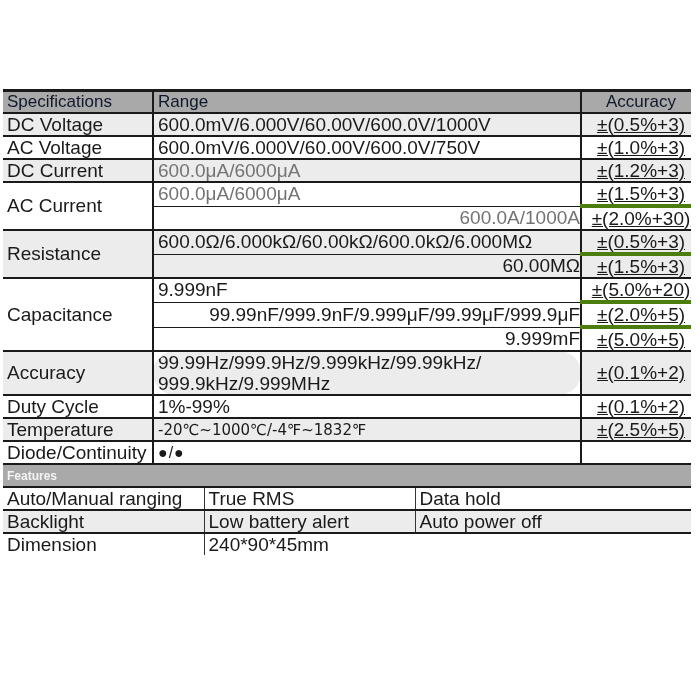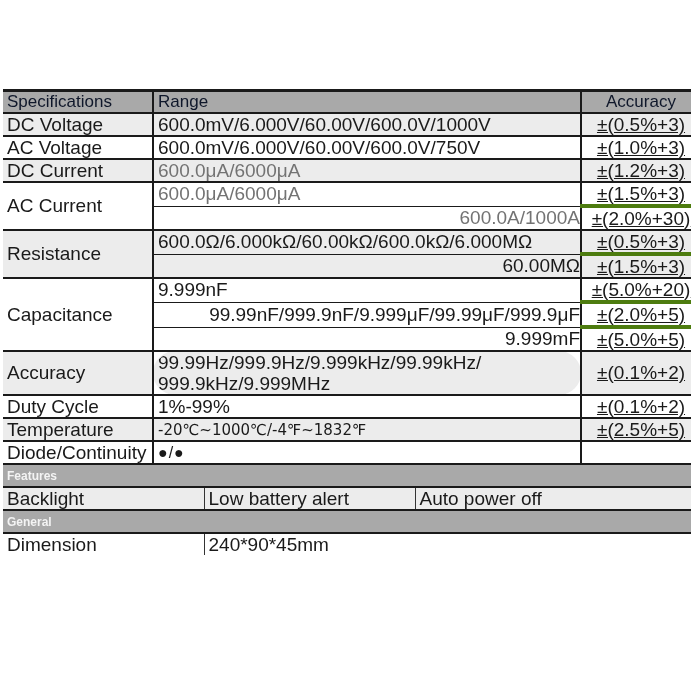--- a/index.html
+++ b/index.html
@@ -121,36 +121,38 @@
   <table>
     <colgroup>
         <col style="width:201px">
         <col style="width:211px">
         <col style="width:276px">
       </colgroup>
     <tbody>
       <tr class="section">
         <td colspan="3">Features</td>
       </tr>
+      <tr class="feat w">
+        <td class="f1">Auto/Manual ranging</td>
+        <td class="f2">True RMS</td>
+        <td>Data hold</td>
+      </tr>
       <tr class="feat g">
         <td class="f1">Backlight</td>
         <td class="f2">Low battery alert</td>
         <td>Auto power off</td>
       </tr>
     </tbody>
   </table>
 
   <table>
     <colgroup>
         <col style="width:201px">
         <col style="width:487px">
       </colgroup>
     <tbody>
-      <tr class="section">
-        <td colspan="2">General</td>
-      </tr>
       <tr class="feat w">
         <td class="f1">Dimension</td>
         <td>240*90*45mm</td>
       </tr>
     </tbody>
   </table>
 </div>
 
 </body></html>

